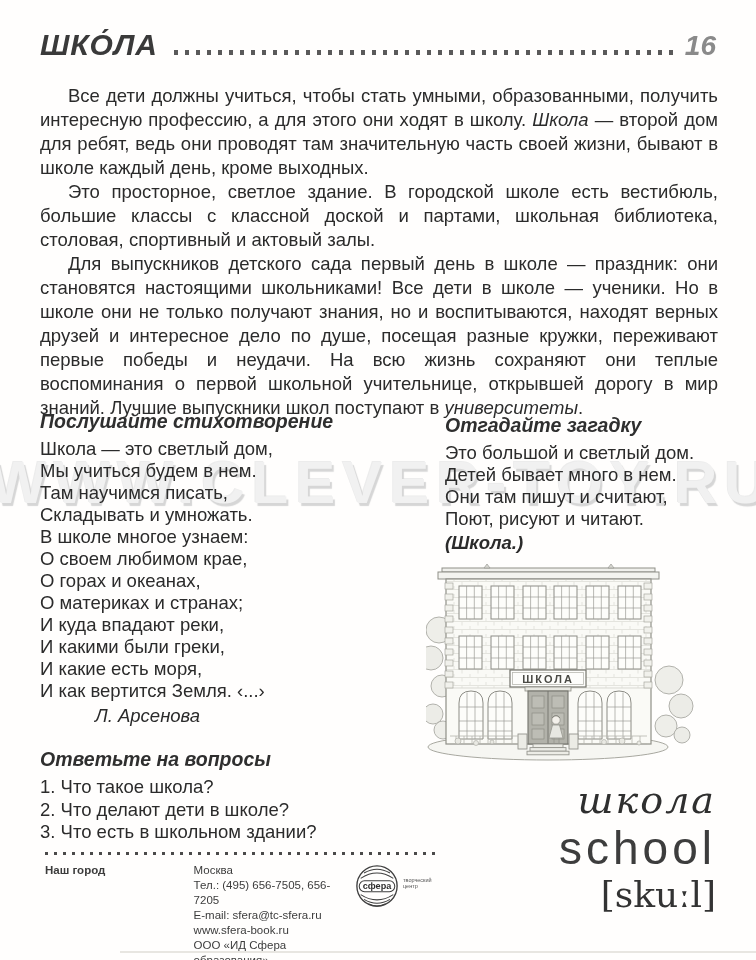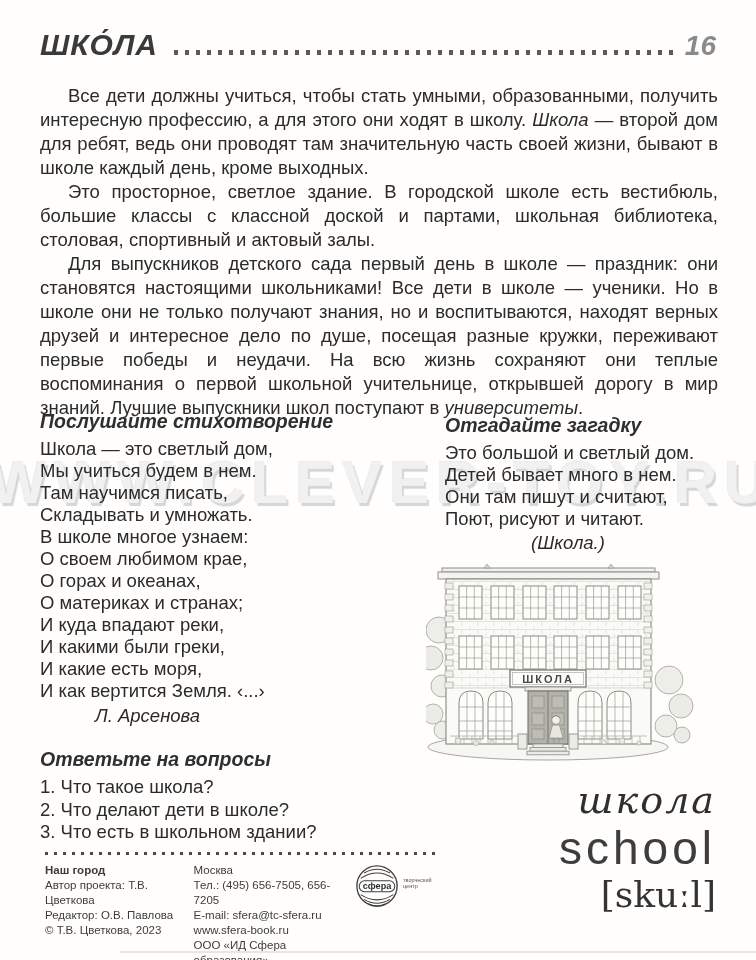--- a/index.html
+++ b/index.html
@@ -33,21 +33,21 @@
   .shead { font-size:19.5px; font-weight:bold; font-style:italic; margin-bottom:5px; color:#2f2f2f; }
 
   
   .poem { top:410px; left:40px; width:368px; font-size:18.5px; }
   .poem-line { line-height:22px; }
   .author { font-style:italic; margin-left:55px; margin-top:3px; line-height:22px; }
 
   
   .riddle { top:414px; left:445px; width:272px; font-size:18.5px; }
   .riddle-line { line-height:22px; }
-  .answer { font-style:italic; text-align:center; padding-right:26px; margin-top:2px; line-height:22px; }
+  .answer { font-style:italic; text-align:left; padding-right:26px; margin-top:2px; line-height:22px;font-weight:bold; }
 
   
   .building { top:558px; left:426px; width:268px; height:206px; }
 
   
   .questions { top:748px; left:40px; width:390px; font-size:18.5px; }
   .q-line { line-height:22.5px; }
 
   
   .vocab { top:778px; right:40px; text-align:right; color:#2f2f2f; }
@@ -275,25 +275,20 @@
     <div class="vocab-ru">школа</div>
     <div class="vocab-en">school</div>
     <div class="vocab-tr">[skuːl]</div>
   </aside>
 
   <footer class="layer footer">
     <div class="footer-dots"></div>
     <div class="footer-cols">
       <div class="fcol fcol-left">
         <div class="ftitle">Наш город</div>
-        <div>
-            <div class="f-line">Автор проекта: Т.В. Цветкова</div>
-            <div class="f-line">Редактор: О.В. Павлова</div>
-            <div class="f-line">© Т.В. Цветкова, 2023</div>
-          </div>
       </div>
       <div class="fcol fcol-mid">
         <div>
             <div class="f-line">Москва</div>
             <div class="f-line">Тел.: (495) 656-7505, 656-7205</div>
             <div class="f-line">E-mail: sfera@tc-sfera.ru</div>
             <div class="f-line">www.sfera-book.ru</div>
             <div class="f-line">ООО «ИД Сфера образования»</div>
           </div>
       </div>

